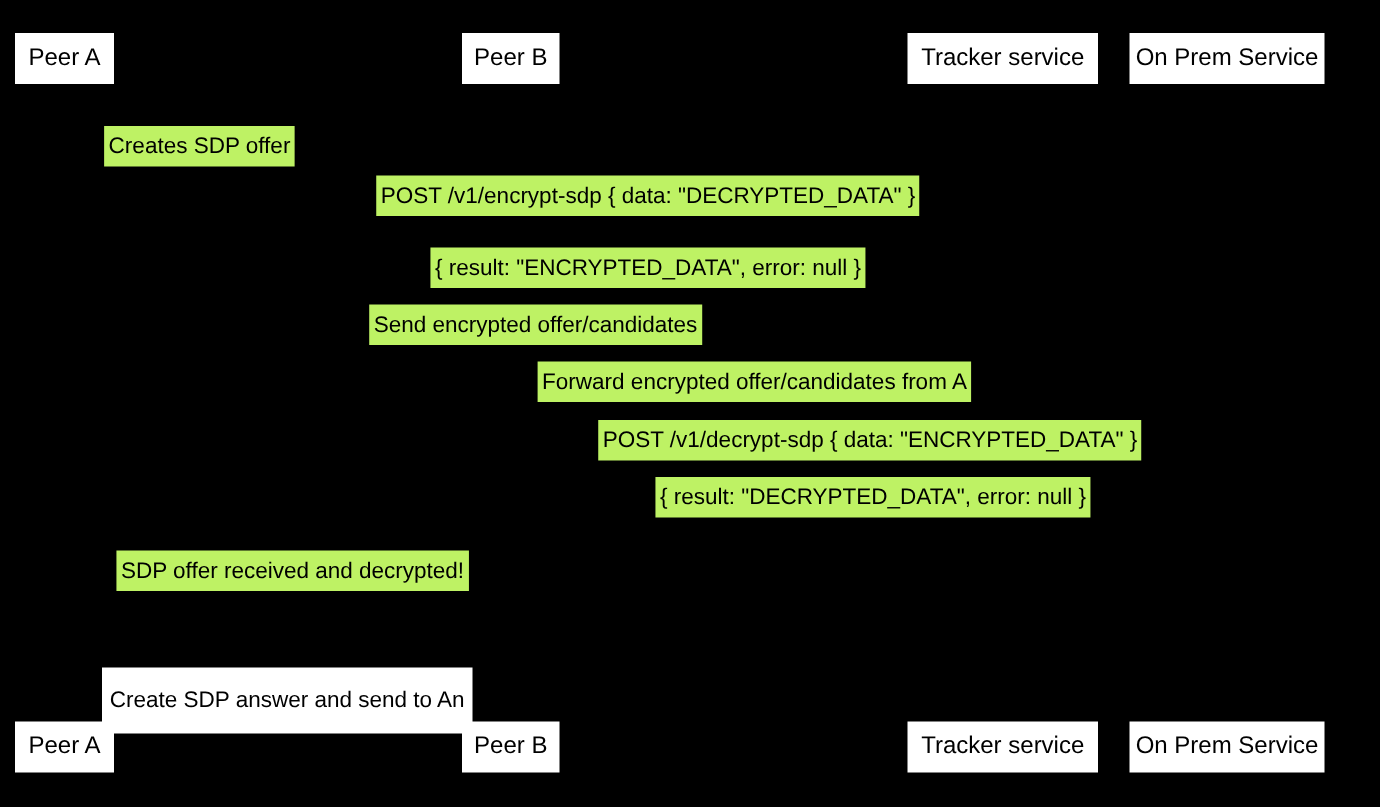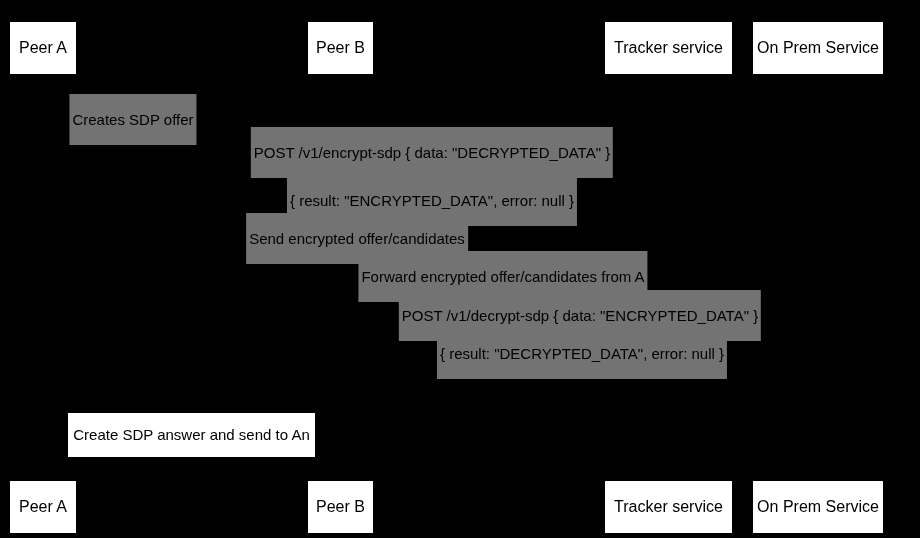--- a/index.html
+++ b/index.html
@@ -17,52 +17,52 @@
   }
   .lifeline {
     position: absolute;
     top: 58px;
     height: 423px;
     width: 2px;
     background: #000000; 
   }
   .actor {
     position: absolute;
-    height: 52px;
+    height: 34px;
     background: #ffffff;
     color: #000000;
     display: flex;
     align-items: center;
     justify-content: center;
     font-size: 16px;
     white-space: nowrap;
     box-sizing: border-box;
   }
   .msg {
     position: absolute;
     transform: translateX(-50%);
-    background: #737373;
+    background: #bef264;
     color: #000000;
     font-size: 15px;
     line-height: 19px;
-    padding: 16px 3px;
+    padding: 4px 3px;
     white-space: nowrap;
-    margin-top: 10px;
   }
   .note {
     position: absolute;
     background: #ffffff;
     color: #000000;
     font-size: 15px;
     line-height: 20px;
     text-align: center;
     display: flex;
     flex-direction: column;
     justify-content: center;
     box-sizing: border-box;
+    margin-top: 32px;
   }
 </style>
 </head>
 <body>
 
 <div class="stage">
   <div class="note" style="left: 68px; top: 413px; width: 247px; height: 44px;">
     <span>Create SDP answer and send to An</span>
   </div>
 <div class="lifeline" style="left: 42px;"></div>
@@ -77,13 +77,14 @@
     <div class="lifeline" style="left: 817px;"></div>
     <div class="actor" style="left: 753px; width: 130px; top: 22px;">On Prem Service</div>
     <div class="actor" style="left: 753px; width: 130px; top: 481px;">On Prem Service</div>
     <div class="msg" style="left: 133px; top: 84px;">Creates SDP offer</div>
     <div class="msg" style="left: 432px; top: 117px;">POST /v1/encrypt-sdp { data: "DECRYPTED_DATA" }</div>
     <div class="msg" style="left: 432px; top: 165px;">{ result: "ENCRYPTED_DATA", error: null }</div>
     <div class="msg" style="left: 503px; top: 241px;">Forward encrypted offer/candidates from A</div>
     <div class="msg" style="left: 357px; top: 203px;">Send encrypted offer/candidates</div>
     <div class="msg" style="left: 580px; top: 280px;">POST /v1/decrypt-sdp { data: "ENCRYPTED_DATA" }</div>
     <div class="msg" style="left: 582px; top: 318px;">{ result: "DECRYPTED_DATA", error: null }</div>
+    <div class="msg" style="left: 195px; top: 367px;">SDP offer received and decrypted!</div>
   </div>
 
 </body></html>

